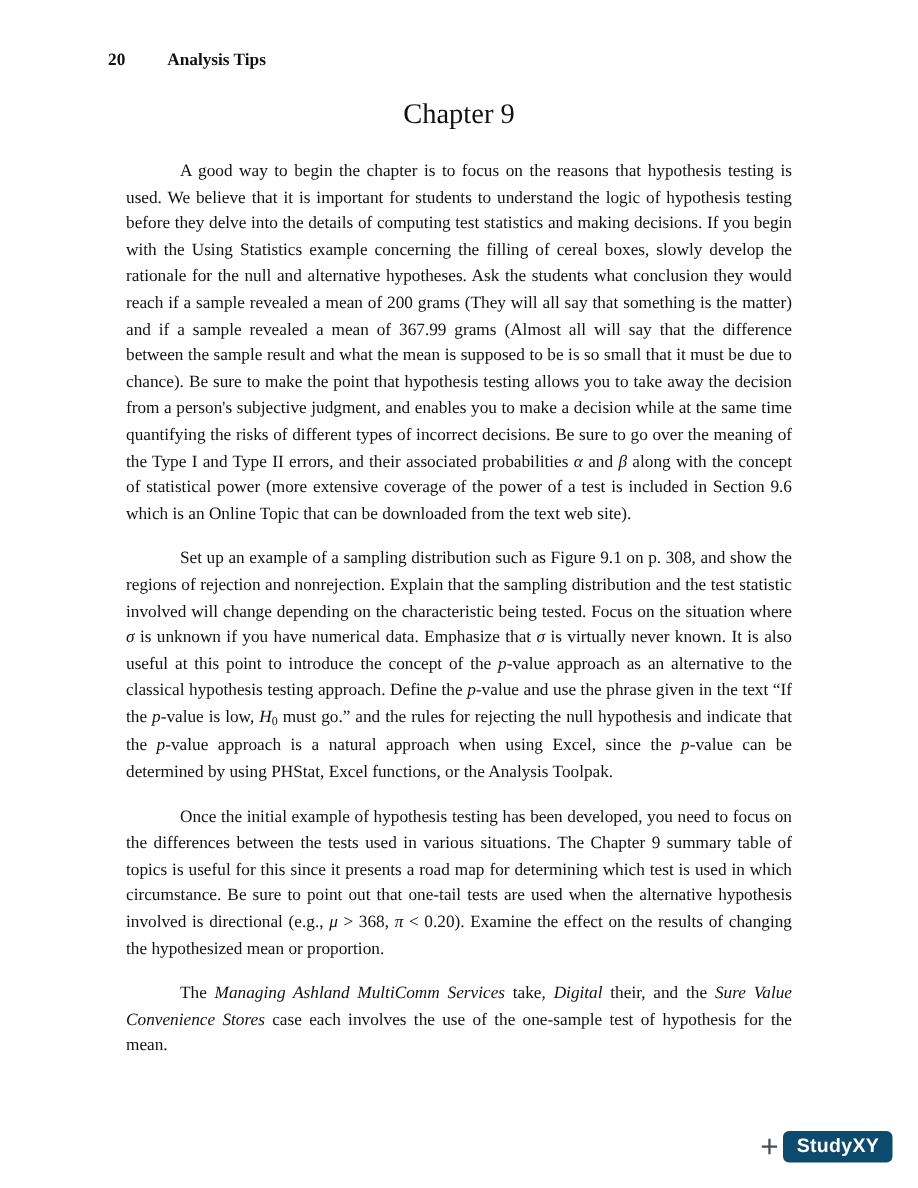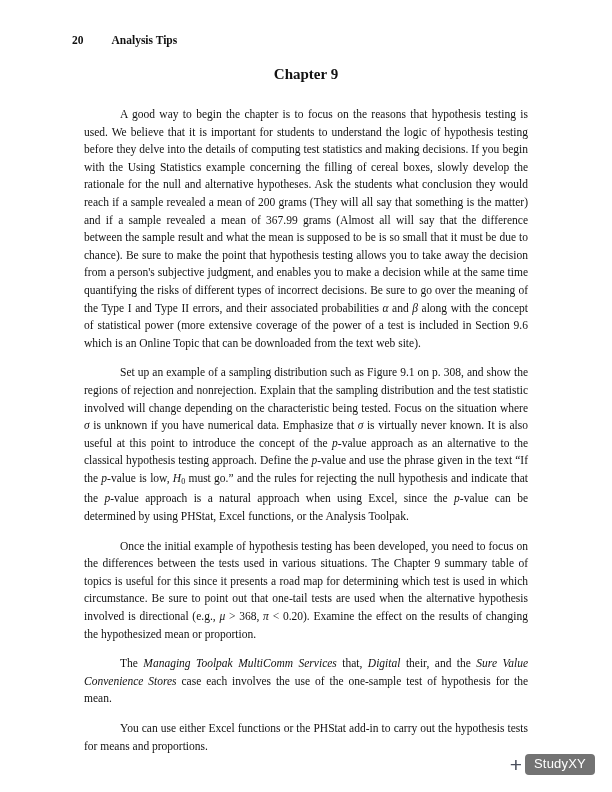--- a/index.html
+++ b/index.html
@@ -27,22 +27,22 @@
     font-weight: bold;
     text-align: right;
   }
   .chapter-title {
     position: absolute;
     top: 66px;
     left: 72px;
     width: 468px;
     margin: 0;
     text-align: center;
-    font-size: 15px;
-    font-weight: bold;
+    font-size: 19px;
+    font-weight: normal;
   }
   .body-text {
     position: absolute;
     top: 94px;
     left: 72px;
     width: 468px;
     text-align: justify;
   }
   .body-text p {
     margin: 12px;
@@ -64,24 +64,24 @@
   }
   .plus-icon {
     font-family: "Liberation Sans", sans-serif;
     font-size: 21px;
     font-weight: 300;
     color: #4a4f5c;
     margin-right: 3px;
     line-height: 1;
   }
   .brand-badge {
-    background: #737373;
+    background: #0c4a6e;
     color: #ffffff;
     font-family: "Liberation Sans", sans-serif;
-    font-weight: normal;
+    font-weight: bold;
     font-size: 13px;
     padding: 3px 9px 4px 9px;
     border-radius: 4px;
     letter-spacing: 0.2px;
     line-height: 1.1;
   }
 </style>
 </head>
 <body>
 
@@ -91,22 +91,21 @@
     <span>20</span>
     <span>Analysis Tips</span>
   </header>
 
   <h1 class="chapter-title">Chapter 9</h1>
 
   <section class="body-text">
     <p><span>A good way to begin the chapter is to focus on the reasons that hypothesis testing is used. We believe that it is important for students to understand the logic of hypothesis testing before they delve into the details of computing test statistics and making decisions. If you begin with the Using Statistics example concerning the filling of cereal boxes, slowly develop the rationale for the null and alternative hypotheses.  Ask the students what conclusion they would reach if a sample revealed a mean of 200 grams (They will all say that something is the matter) and if a sample revealed a mean of 367.99 grams (Almost all will say that the difference between the sample result and what the mean is supposed to be is so small that it must be due to chance). Be sure to make the point that hypothesis testing allows you to take away the decision from a person's subjective judgment, and enables you to make a decision while at the same time quantifying the risks of different types of incorrect decisions. Be sure to go over the meaning of the Type I and Type II errors, and their associated probabilities </span><span class="it">α</span><span> and </span><span class="it">β</span><span> along with the concept of statistical power (more extensive coverage of the power of a test is included in Section 9.6 which is an Online Topic that can be downloaded from the text web site).</span></p>
     <p><span>Set up an example of a sampling distribution such as Figure 9.1 on p. 308, and show the regions of rejection and nonrejection. Explain that the sampling distribution and the test statistic involved will change depending on the characteristic being tested. Focus on the situation where </span><span class="it">σ</span><span> is unknown if you have numerical data. Emphasize that </span><span class="it">σ</span><span> is virtually never known. It is also useful at this point to introduce the concept of the </span><span class="it">p</span><span>-value approach as an alternative to the classical hypothesis testing approach. Define the </span><span class="it">p</span><span>-value and use the phrase given in the text “If the </span><span class="it">p</span><span>-value is low, </span><span class="it">H</span><span class="sub">0</span><span> must go.” and the rules for rejecting the null hypothesis and indicate that the </span><span class="it">p</span><span>-value approach is a natural approach when using Excel, since the </span><span class="it">p</span><span>-value can be determined by using PHStat, Excel functions, or the Analysis Toolpak.</span></p>
     <p><span>Once the initial example of hypothesis testing has been developed, you need to focus on the differences between the tests used in various situations. The Chapter 9 summary table of topics is useful for this since it presents a road map for determining which test is used in which circumstance. Be sure to point out that one-tail tests are used when the alternative hypothesis involved is directional (e.g., </span><span class="it">μ</span><span> &gt; 368, </span><span class="it">π</span><span> &lt; 0.20).  Examine the effect on the results of changing the hypothesized mean or proportion.</span></p>
-    <p><span>The </span><span class="it">Managing Toolpak MultiComm Services</span><span> that,  </span><span class="it">Digital</span><span> their, and the </span><span class="it">Sure Value Convenience Stores</span><span> case each involves the use of the one-sample test of hypothesis for the mean.</span></p>
-    <p><span>You can use either Excel functions or the PHStat add-in to carry out the hypothesis tests for means and proportions.</span></p>
+    <p><span>The </span><span class="it">Managing Ashland MultiComm Services</span><span> take,  </span><span class="it">Digital</span><span> their, and the </span><span class="it">Sure Value Convenience Stores</span><span> case each involves the use of the one-sample test of hypothesis for the mean.</span></p>
   </section>
 
   <div class="brand">
     <span class="plus-icon">+</span>
     <span class="brand-badge">StudyXY</span>
   </div>
 
 </div>
 
 </body></html>

